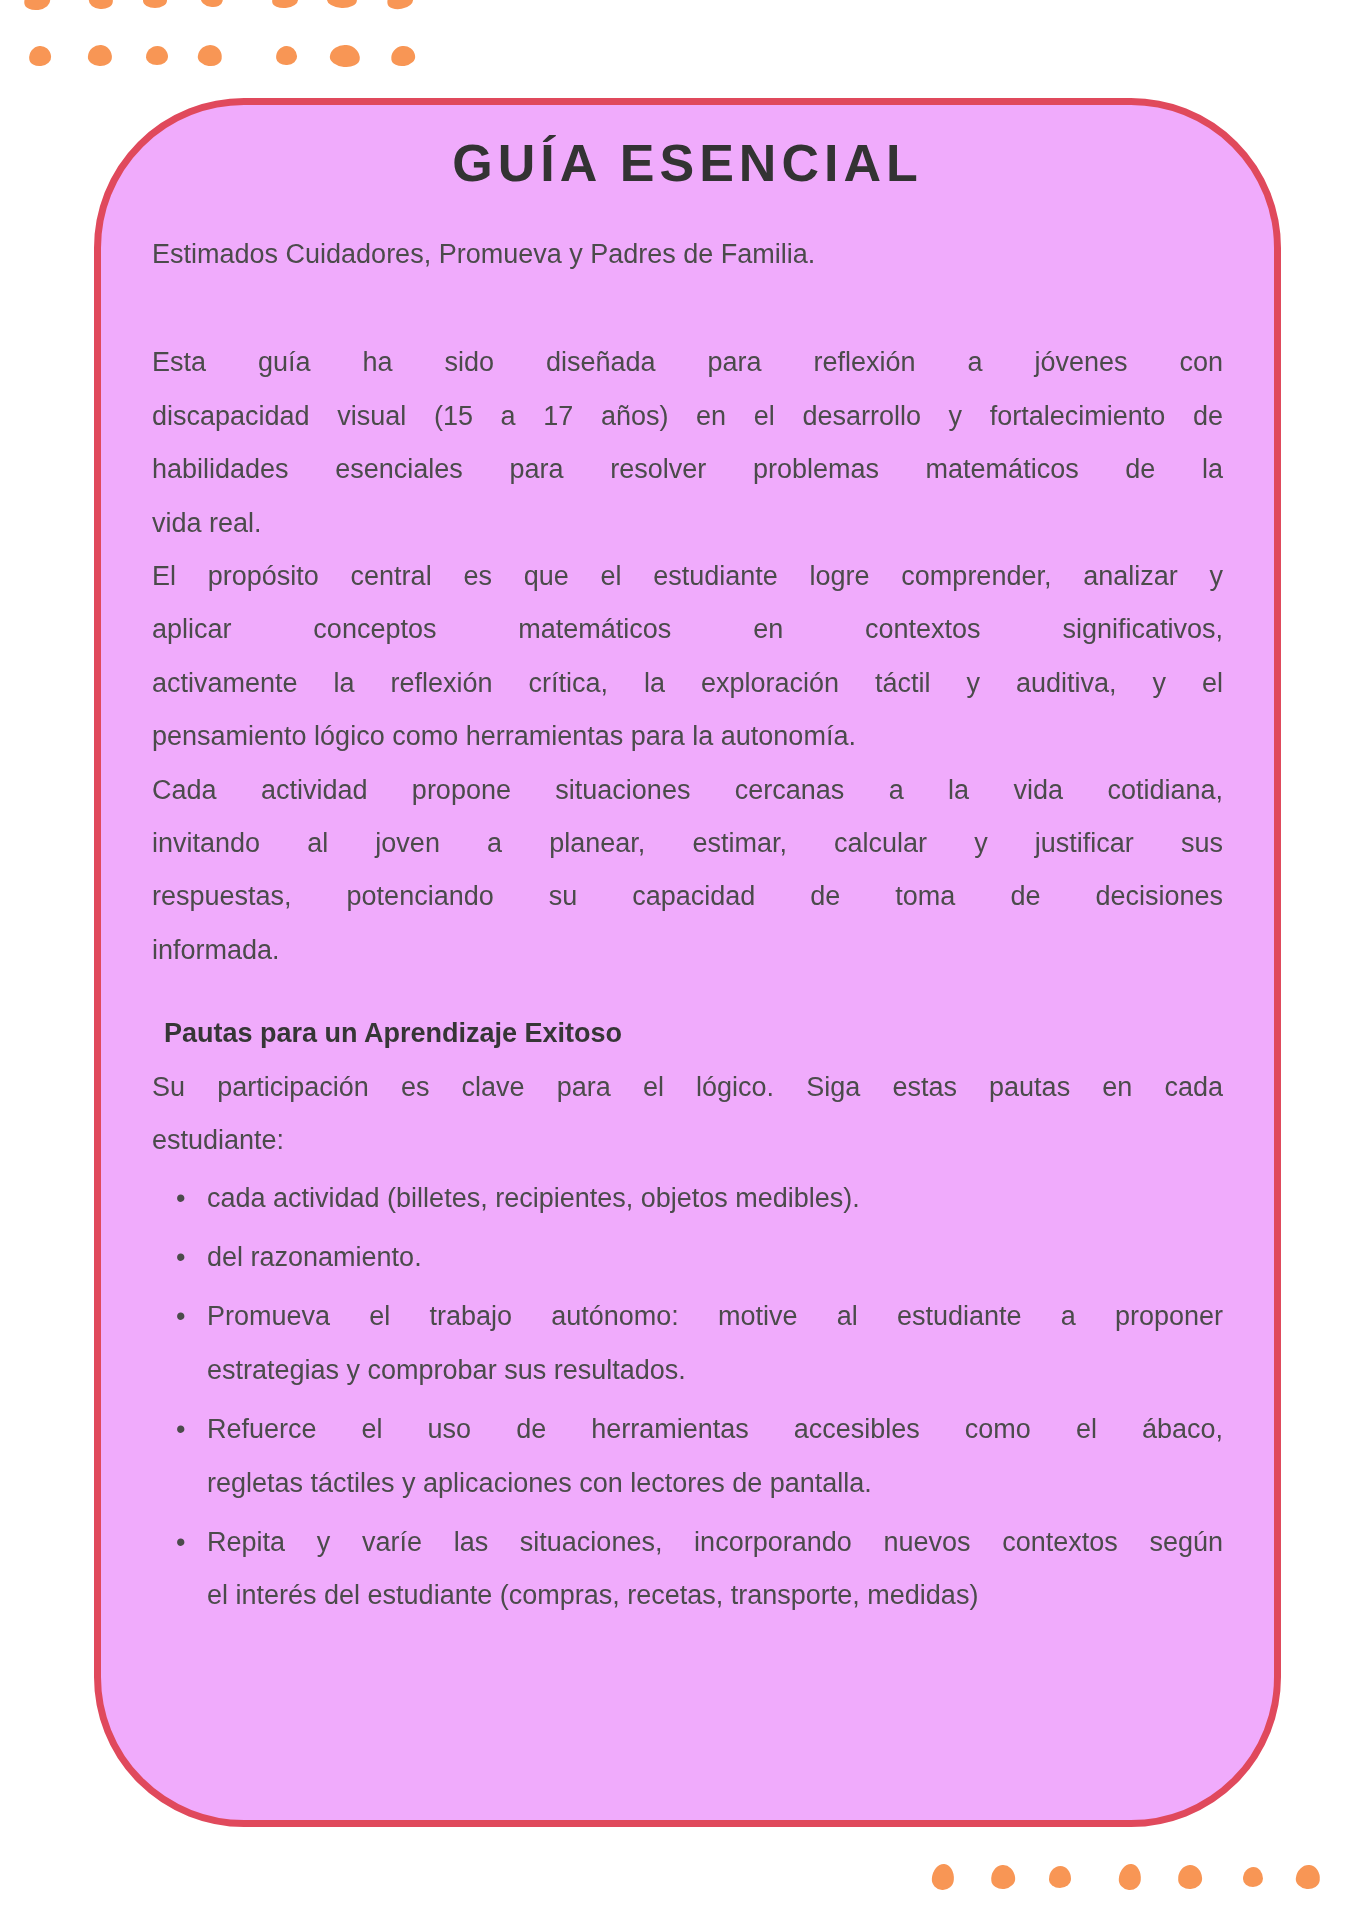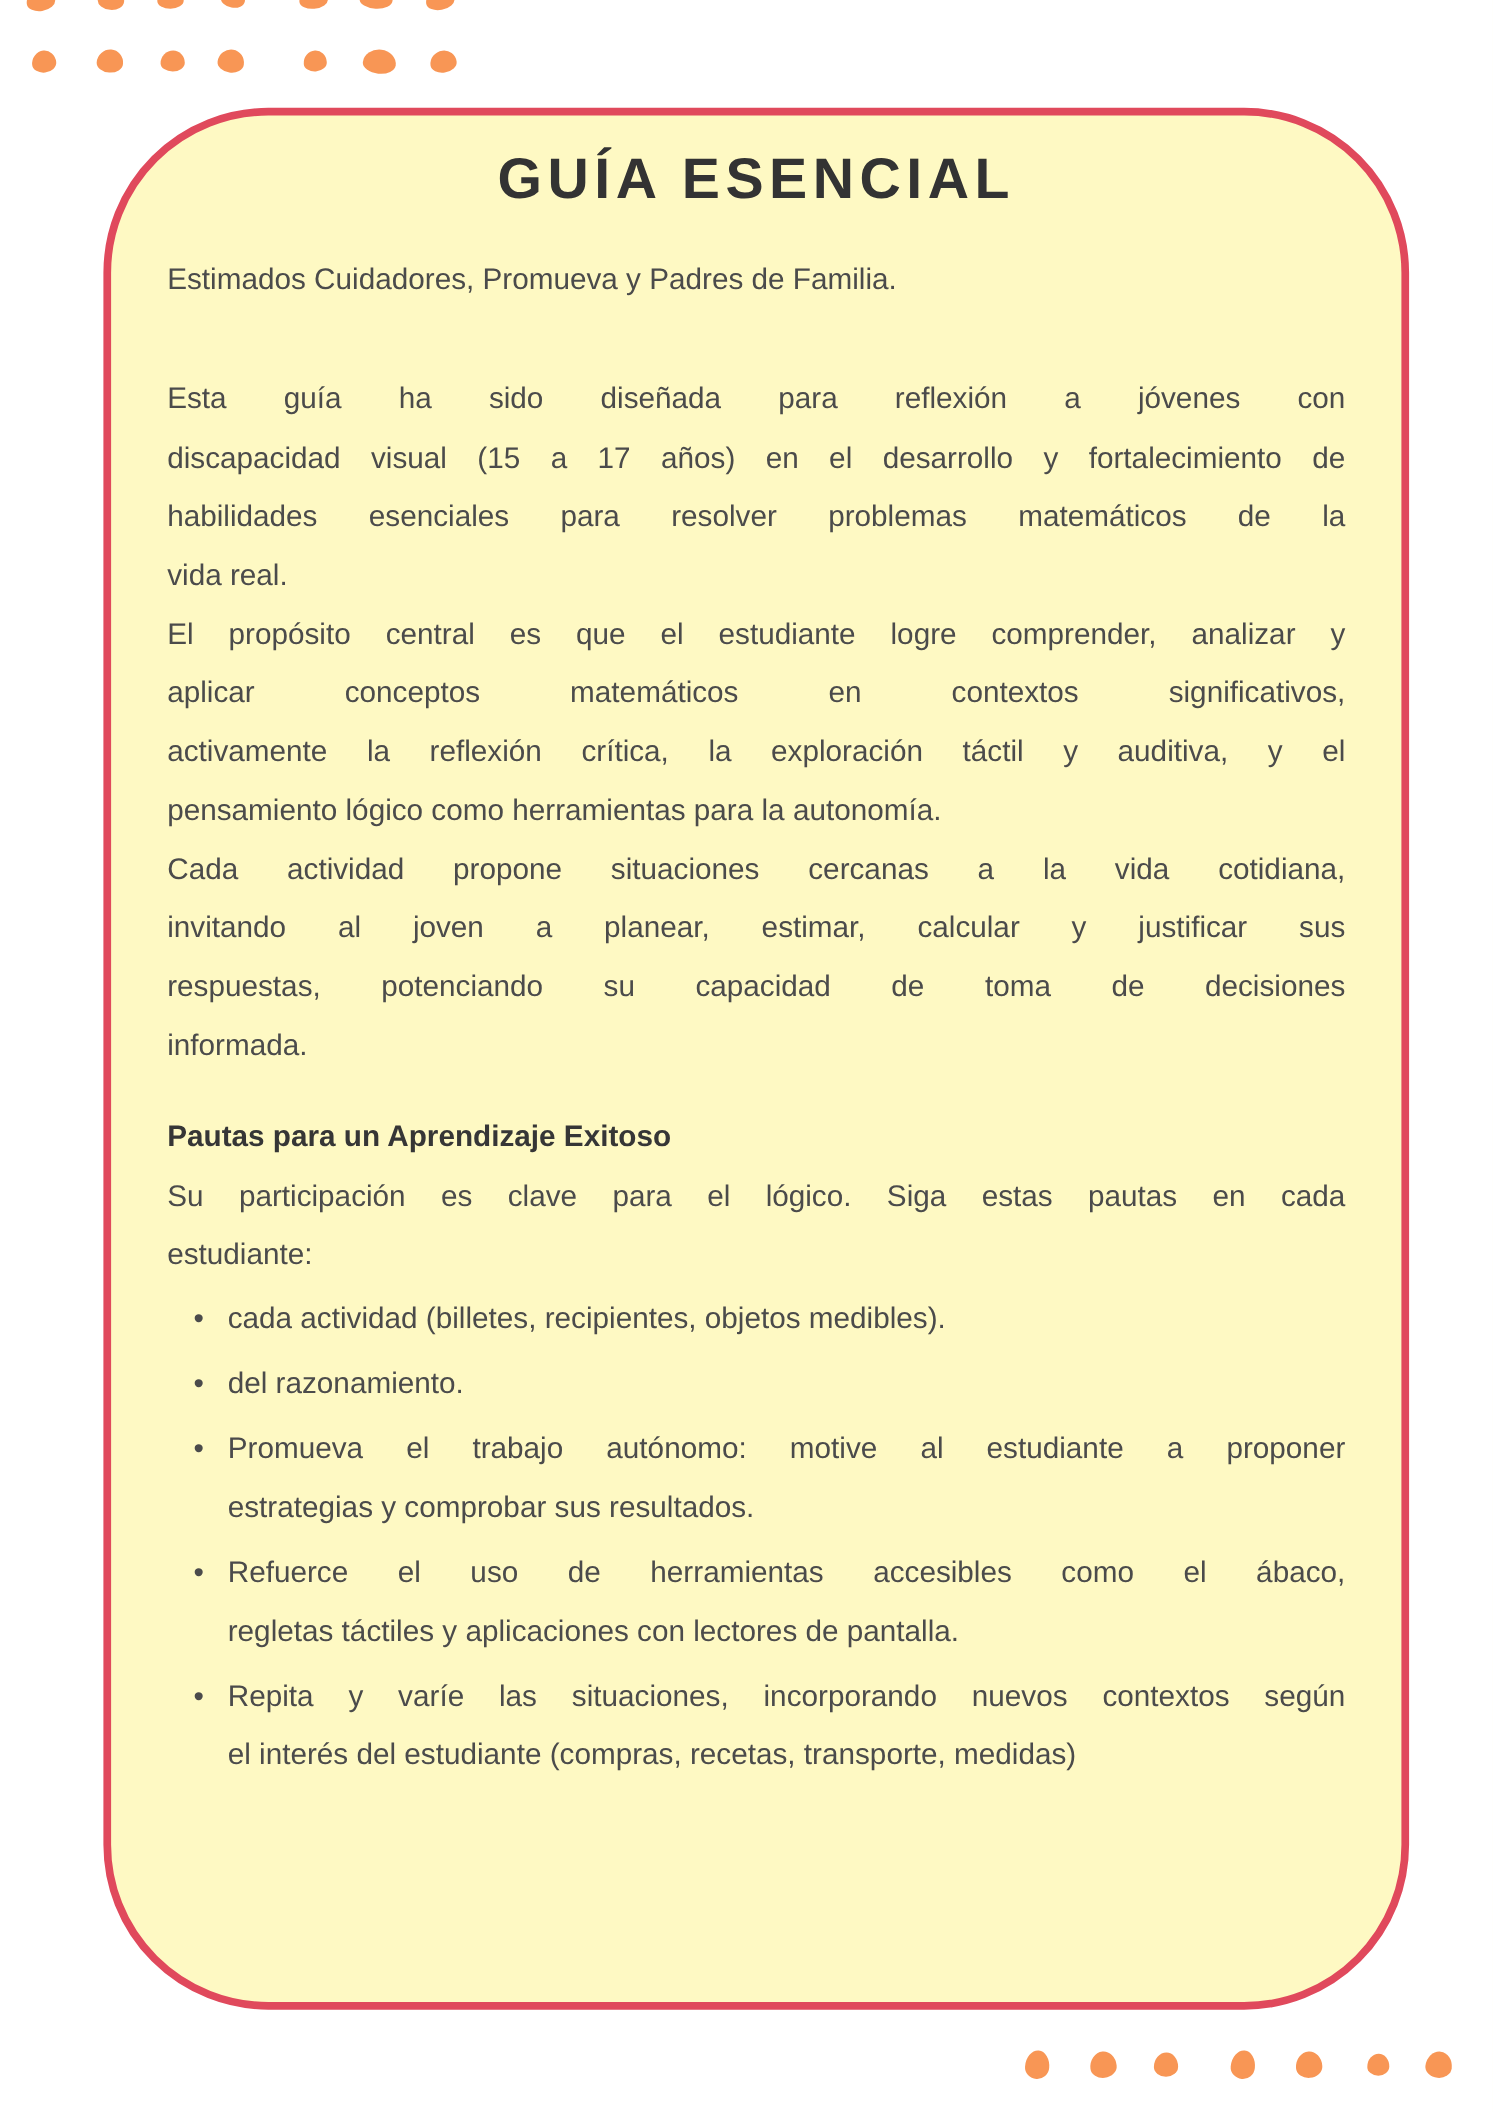--- a/index.html
+++ b/index.html
@@ -11,21 +11,21 @@
     font-family:"Liberation Sans","DejaVu Sans",sans-serif;
   }
   .card{
     position:absolute;
     left:94px;top:98px;
     width:1187px;height:1729px;
     box-sizing:border-box;
     border:7px solid var(--border-color,#E0495C);
     border-radius:150px;
     padding:26px 51px 0 51px;
-    background:#fef9c3;
+    background:#f0abfc;
   }
   .title{
     margin:0;
     text-align:center;
     font-size:52px;
     font-weight:bold;
     letter-spacing:5px;
     line-height:64px;
     color:var(--title-color,#333333);
   }
@@ -43,21 +43,21 @@
   .line{
     display:block;
     line-height:53.4px;
     white-space:normal;
   }
   .just{
     text-align:justify;
     text-align-last:justify;
   }
   .section-heading{
-    margin:30px 0 0 0;
+    margin:30px 0 0 12px;
     font-size:27px;
     font-weight:bold;
     line-height:53.4px;
     color:var(--heading-color,#363636);
   }
   .bullet-list{
     list-style:none;
     margin:4px 0 0 0;
     padding:0;
   }

